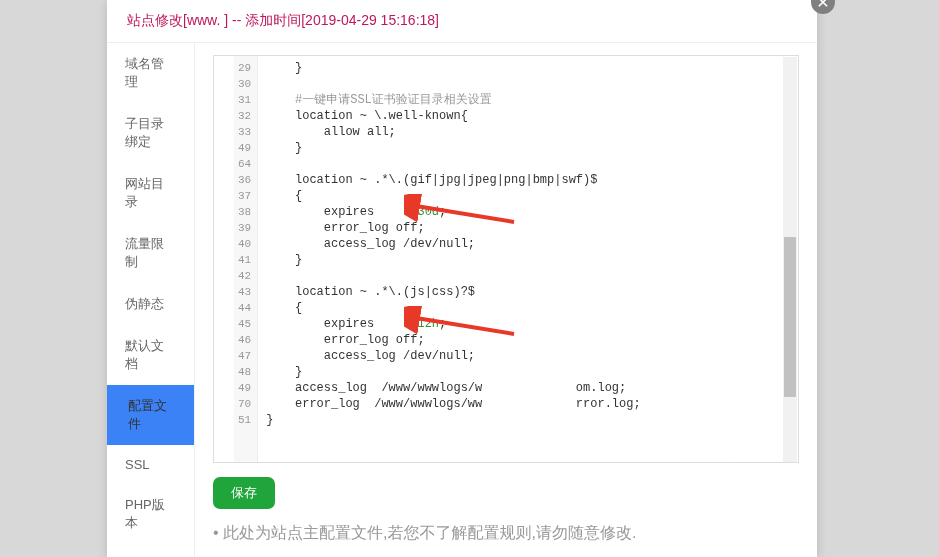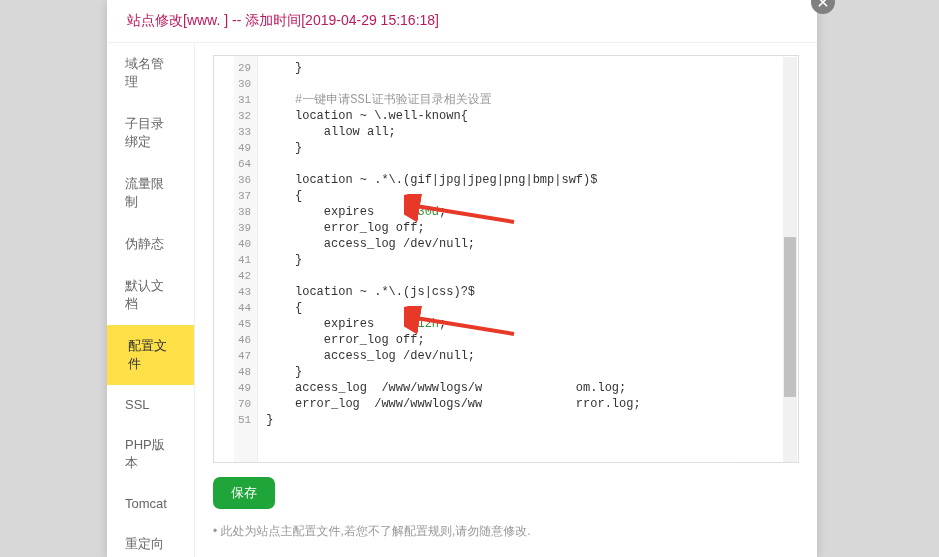--- a/index.html
+++ b/index.html
@@ -51,21 +51,21 @@
       border-right: 1px solid #eee;
       overflow-y: auto;
     }
     .sidebar-item {
       padding: 12px 18px;
       font-size: 13px;
       color: #666;
       cursor: pointer;
     }
     .sidebar-item.active {
-      background: #fde047;
+      background: #3b82f6;
       color: #333;
       border-left: 3px solid transparent;
     }
     .main {
       flex: 1;
       padding: 12px 18px;
       overflow-y: auto;
       position: relative;
     }
     .code-editor {
@@ -105,21 +105,21 @@
       padding: 7px 18px;
       background: #20a53a;
       color: #fff;
       border: none;
       border-radius: 7px;
       font-size: 13px;
       cursor: pointer;
     }
     .note {
       margin-top: 14px;
-      font-size: 12px;
+      font-size: 16px;
       color: #999;
     }
     .note::before { content: "•  "; }
     .arrow {
       position: absolute;
       pointer-events: none;
     }
     .blur-box {
       position: absolute;
       background: #fff;
@@ -147,20 +147,21 @@
 </head>
 <body>
 
 <div class="modal">
   <div class="close-btn">✕</div>
   <div class="header">站点修改[www.            ] -- 添加时间[2019-04-29 15:16:18]</div>
   <div class="content">
     <div class="sidebar">
       <div class="sidebar-item">域名管理</div>
       <div class="sidebar-item">子目录绑定</div>
+      <div class="sidebar-item">网站目录</div>
       <div class="sidebar-item">流量限制</div>
       <div class="sidebar-item">伪静态</div>
       <div class="sidebar-item">默认文档</div>
       <div class="sidebar-item active">配置文件</div>
       <div class="sidebar-item">SSL</div>
       <div class="sidebar-item">PHP版本</div>
       <div class="sidebar-item">Tomcat</div>
       <div class="sidebar-item">重定向</div>
       <div class="sidebar-item">重定向(测试版)</div>
 

